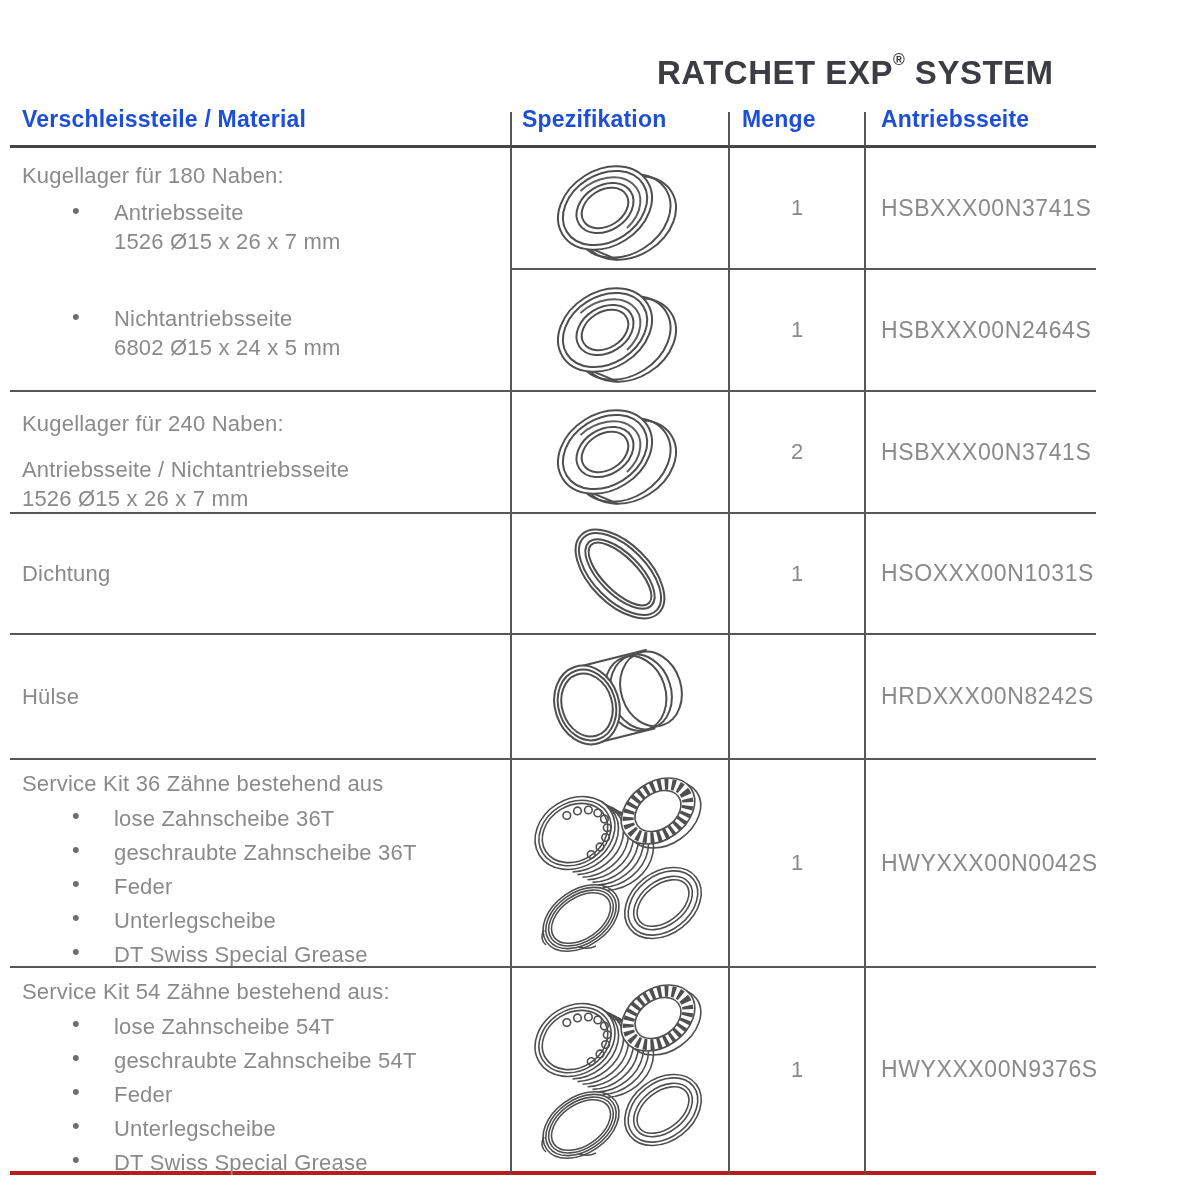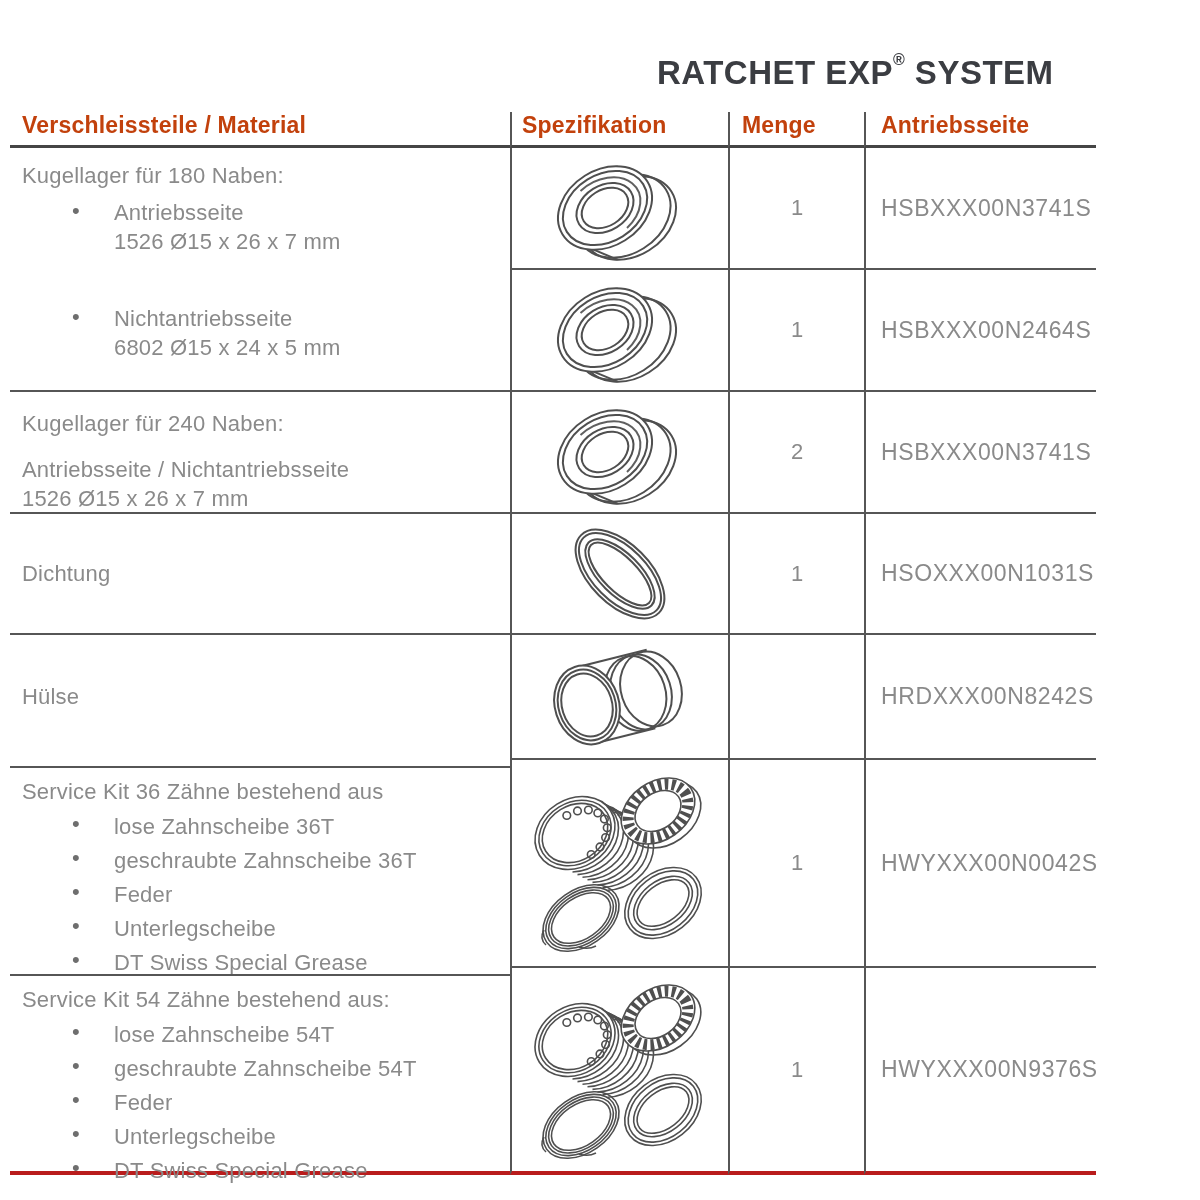--- a/index.html
+++ b/index.html
@@ -21,39 +21,39 @@
     grid-template-columns:500px 218px 136px 311px;
     grid-template-rows:36px 120px 122px 122px 121px 125px 208px 209px;
   }
   .cell{box-sizing:border-box;min-width:0;min-height:0;}
   .vl{border-left:2px solid #565656;}
   .vr{border-right:2px solid #565656;}
   .ht{border-bottom:3px solid #454545;}
   .sep{border-top:2px solid #565656;}
   .bot{border-bottom:4px solid #b91c1c;}
   .hcell{
-    display:flex;align-items:flex-end;padding-bottom:6px;
-    font-size:23px;font-weight:bold;color:#c2410c;letter-spacing:0.2px;white-space:nowrap;
+    display:flex;align-items:flex-end;padding-bottom:12px;
+    font-size:23px;font-weight:bold;color:#1d4ed8;letter-spacing:0.2px;white-space:nowrap;
   }
   .hc1{padding-left:12px;}
   .hc2{padding-left:10px;}
   .hc3{padding-left:12px;}
   .hc4{padding-left:15px;}
   
   .mat{font-size:22px;color:#8a8a8a;letter-spacing:0.2px;}
   .mat-180{padding:14px 8px 0 12px;}
   .mat-title{line-height:28px;}
   .bullet{display:flex;margin-left:50px;margin-top:8px;}
   .bullet .dot{width:42px;flex:none;font-size:22px;color:#6e6e6e;}
   .bullet .btxt{line-height:29px;}
   .bullet.gap2{margin-top:48px;}
   .mat-240{padding:18px 8px 0 12px;}
   .mat-240 .plain{margin-top:17px;line-height:29px;}
   .mat-center{display:flex;align-items:center;padding-left:12px;}
-  .mat-kit{padding:8px 8px 0 12px;margin-top:8px;}
+  .mat-kit{padding:8px 8px 0 12px;}
   .mat-kit .mat-title{line-height:32px;}
   .mat-kit .bullet{margin-top:3px;}
   .mat-kit .bullet .btxt{line-height:31px;}
   
   .spec{display:flex;align-items:center;justify-content:center;}
   .qty{display:flex;align-items:center;justify-content:center;font-size:22px;color:#8a8a8a;}
   .art{display:flex;align-items:center;padding-left:15px;font-size:23px;color:#8a8a8a;letter-spacing:0.6px;white-space:nowrap;}
   .span2{grid-row:span 2;}
   svg .ln{stroke:#4f4f4f;stroke-width:2;fill:none;}
   svg .lnw{stroke:#4f4f4f;stroke-width:2;fill:#ffffff;}

